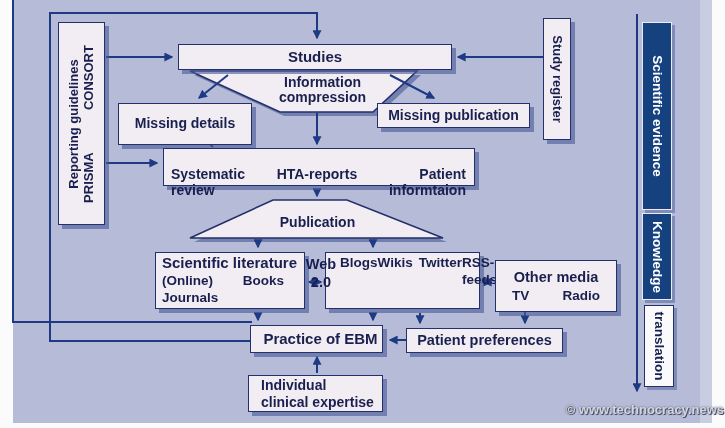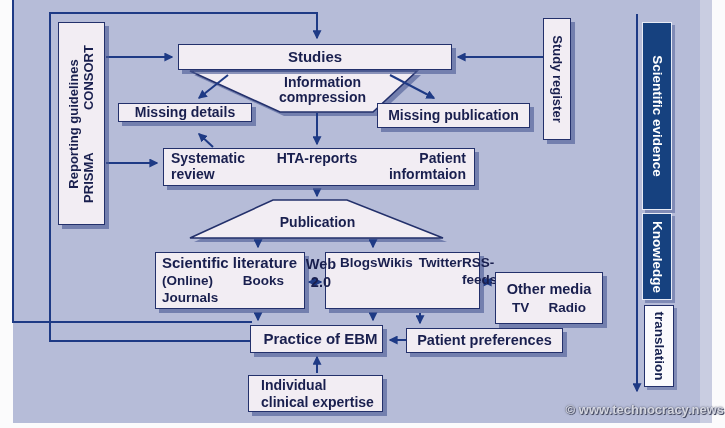--- a/index.html
+++ b/index.html
@@ -11,21 +11,21 @@
   .box{position:absolute;box-sizing:border-box;background:#f2edf3;border:1.6px solid #23306b;
        box-shadow:4px 4px 0 rgba(74,90,148,.62);color:#191f4e;font-weight:bold;
        display:flex;align-items:center;justify-content:center;font-size:14px;line-height:1.12;z-index:2;}
   .bar{position:absolute;box-sizing:border-box;background:#16417f;border:1px solid #e8ebf5;
        box-shadow:3px 3px 0 rgba(74,90,148,.5);color:#ffffff;font-weight:bold;z-index:2;}
   .bar.light{background:#fafafd;color:#16214f;border:1.6px solid #23306b;}
   .rot{position:absolute;left:50%;top:50%;white-space:nowrap;text-align:center;}
   .rot.cw{transform:translate(-50%,-50%) rotate(90deg);}
   .rot.ccw{transform:translate(-50%,-50%) rotate(-90deg);}
   .overlay{position:absolute;z-index:2;color:#191f4e;font-weight:bold;text-align:center;line-height:1.05;}
-  .cols{width:100%;display:flex;justify-content:space-between;align-items:flex-start;padding:2px 8px 2px 7px;box-sizing:border-box;}
+  .cols{width:100%;display:flex;justify-content:space-between;align-items:flex-start;padding:2px 8px 2px 7px;box-sizing:border-box;margin-top:16px;}
   .row2{display:flex;justify-content:space-between;}
   .stack{display:flex;flex-direction:column;}
   .watermark{position:absolute;left:548px;top:402px;width:176px;text-align:right;z-index:3;
              font-size:13px;font-weight:bold;color:#d4d6e0;
              text-shadow:1px 1px 0 #4a4f66,-0.5px -0.5px 0 #8d92a8,0 0 2px #4a4f66;}
 </style>
 </head>
 <body>
 
 <div class="stage">
@@ -100,21 +100,21 @@
 
   <div class="box" style="left:178px;top:44px;width:274px;height:26px;font-size:15px;">
     <span>Studies</span>
   </div>
 
   <div class="overlay" style="left:250px;top:75px;width:145px;font-size:14px;">
     <div>Information</div>
     <div>compression</div>
   </div>
 
-  <div class="box" style="left:118px;top:103px;width:134px;height:19px;">
+  <div class="box" style="left:118px;top:103px;width:134px;height:42px;">
     <span>Missing details</span>
   </div>
   <div class="box" style="left:377px;top:103px;width:153px;height:25px;">
     <span>Missing publication</span>
   </div>
 
   <div class="box" style="left:163px;top:148px;width:312px;height:38px;align-items:flex-start;">
     <div class="cols">
       <div class="stack">
         <span>Systematic</span>
@@ -146,21 +146,21 @@
     <div class="row2" style="padding:0 4px;">
       <span>Blogs</span>
       <span>Wikis</span>
     </div>
     <div class="row2" style="padding:0 2px;">
       <span>Twitter</span>
       <span>RSS-feeds</span>
     </div>
   </div>
 
-  <div class="box" style="left:495px;top:272px;width:108px;height:52px;flex-direction:column;align-items:stretch;justify-content:center;padding:2px 8px;font-size:13.5px;line-height:1.3;">
+  <div class="box" style="left:495px;top:260px;width:122px;height:52px;flex-direction:column;align-items:stretch;justify-content:center;padding:2px 8px;font-size:13.5px;line-height:1.3;">
     <div style="text-align:center;font-size:14.5px;">Other media</div>
     <div class="row2" style="padding:0 8px;">
       <span>TV</span>
       <span>Radio</span>
     </div>
   </div>
 
   <div class="box" style="left:250px;top:325px;width:133px;height:28px;font-size:15px;padding-left:8px;">
     <span>Practice of EBM</span>
   </div>

